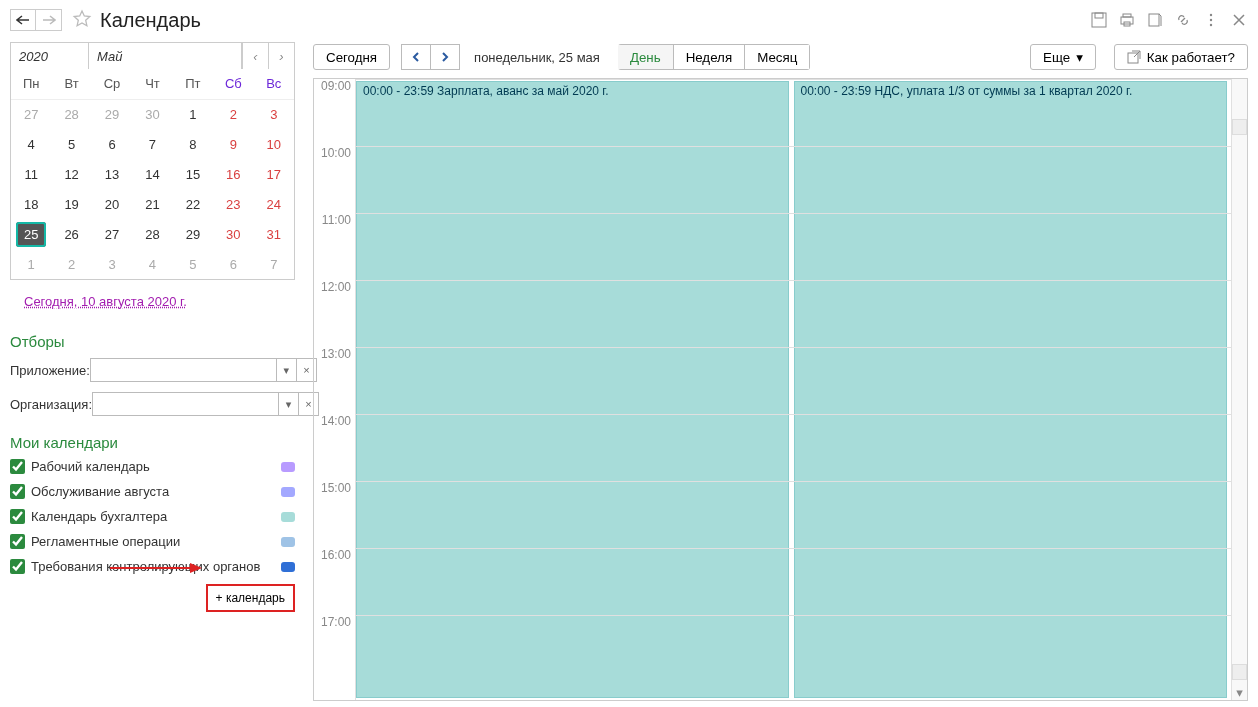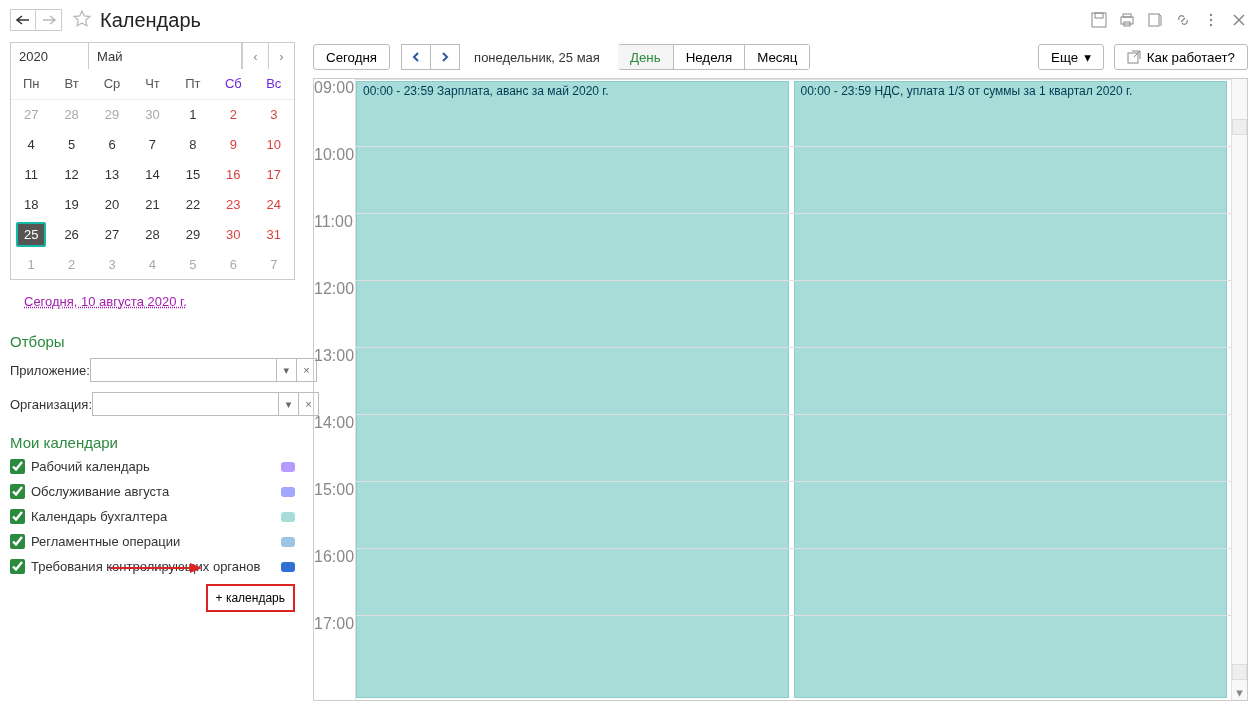--- a/index.html
+++ b/index.html
@@ -12,21 +12,21 @@
 .star-icon { margin: 0 8px 0 10px; }
 .page-title { font-size: 20px; font-weight: normal; color: #222; }
 .title-spacer { flex: 1; }
 .title-actions { display: flex; gap: 10px; align-items: center; }
 .title-actions .ticon { width: 18px; height: 18px; display: flex; align-items: center; justify-content: center; color: #888; cursor: pointer; }
 
 .content { display: flex; gap: 18px; flex: 1; }
 
 .sidebar { width: 285px; }
 .mini-cal { border: 1px solid #ccc; }
-.mini-cal-head { display: flex; align-items: center; height: 26px; }
+.mini-cal-head { display: flex; align-items: center; height: 26px; font-style: italic; }
 .mc-year, .mc-month { border-right: 1px solid #ccc; height: 100%; display: flex; align-items: center; padding: 0 8px; }
 .mc-year { width: 78px; }
 .mc-month { flex: 1; }
 .mc-nav { width: 26px; height: 100%; border-left: 1px solid #ccc; display: flex; align-items: center; justify-content: center; color: #888; cursor: pointer; }
 .mini-cal table { width: 100%; border-collapse: collapse; table-layout: fixed; }
 .mini-cal th, .mini-cal td { text-align: center; height: 30px; font-weight: normal; }
 .mini-cal th { border-bottom: 1px solid #eee; color: #555; }
 .mini-cal th.wknd { color: #6d28d9; }
 .mini-cal td.adj { color: #aaa; }
 .mini-cal td.wknd { color: #d94040; }
@@ -54,28 +54,28 @@
 .toolbar { display: flex; align-items: center; height: 30px; margin-bottom: 6px; }
 .tb-btn { height: 26px; padding: 0 12px; border: 1px solid #bbb; background: #fff; display: flex; align-items: center; justify-content: center; cursor: pointer; border-radius: 3px; }
 .tb-btn.small { width: 30px; padding: 0; }
 .tb-group { display: flex; margin-left: 12px; }
 .tb-group .tb-btn { border-radius: 0; margin-left: -1px; }
 .tb-date { margin-left: 14px; color: #333; }
 .view-switch { display: flex; margin-left: 18px; border-radius: 3px; overflow: hidden; }
 .view-switch .tb-btn { border-radius: 0; margin-left: -1px; }
 .view-switch .tb-btn.active { color: #2b8a3e; background: #f5f5f5; }
 .tb-spacer { flex: 1; }
-.tb-more { display: flex; gap: 10px; }
+.tb-more { display: flex; gap: 18px; }
 .tb-more .tb-btn { display: flex; align-items: center; gap: 6px; }
 
 .day-grid { flex: 1; border: 1px solid #ccc; position: relative; display: flex; flex-direction: column; }
 .day-header { text-align: center; color: #888; padding: 2px 0; border-bottom: 1px solid #e0e0e0; font-size: 12px; }
 .grid-body { flex: 1; display: flex; overflow: hidden; position: relative; }
 .time-col { width: 42px; border-right: 1px solid #e0e0e0; }
-.time-col .hour { height: 67px; text-align: right; padding-right: 4px; color: #888; font-size: 16px; box-sizing: border-box; }
+.time-col .hour { height: 67px; text-align: right; padding-right: 4px; color: #888; font-size: 12px; box-sizing: border-box; }
 .events-col { flex: 1; position: relative; }
 .events-col .hour-line { position: absolute; left: 0; right: 0; border-top: 1px solid #e0e0e0; }
 .event { position: absolute; top: 2px; bottom: 2px; background: #a7dcd9; border: 1px solid #8cc; color: #003a52; font-size: 12px; padding: 2px 6px; overflow: hidden; }
 .scroll-col { width: 16px; border-left: 1px solid #e0e0e0; background: #f8f8f8; position: relative; }
 .scroll-col .thumb-up, .scroll-col .thumb-down { position: absolute; left: 0; right: 0; height: 16px; background: #eee; border: 1px solid #ddd; }
 .scroll-col .thumb-up { top: 40px; }
 .scroll-col .thumb-down { bottom: 20px; }
 .scroll-col .btn-down { position: absolute; bottom: 0; left: 0; right: 0; height: 16px; display: flex; align-items: center; justify-content: center; color: #888; }
 </style>
 </head>

